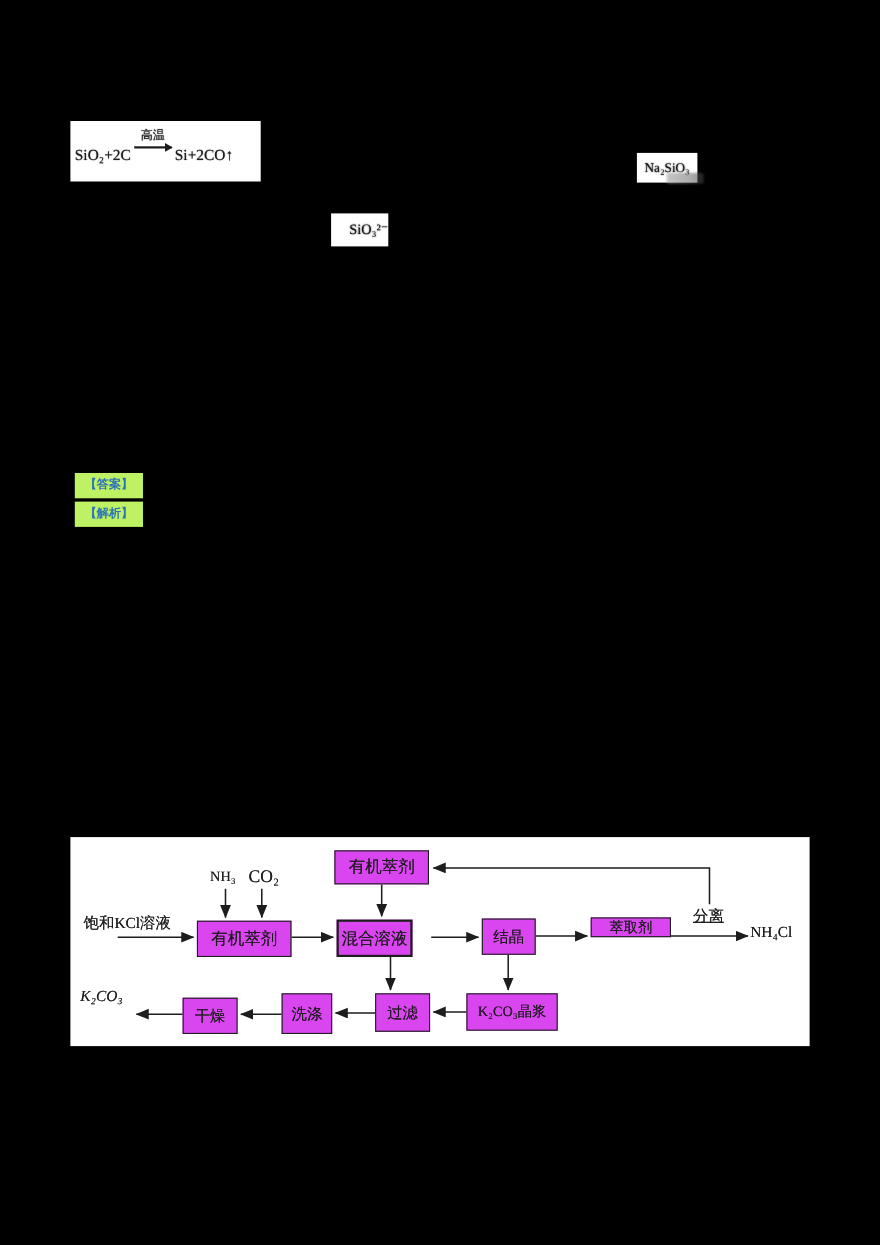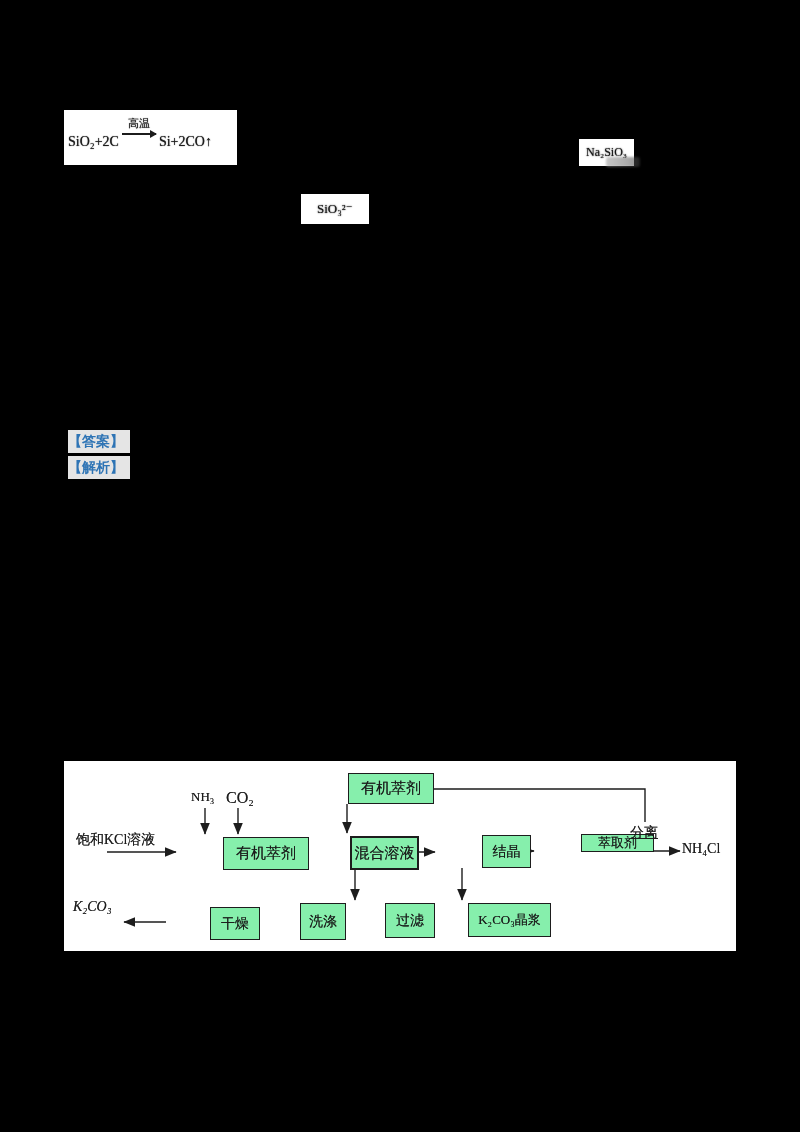--- a/index.html
+++ b/index.html
@@ -26,55 +26,54 @@
   .cond{font-size:11px;line-height:1.05;text-shadow:0 0 1px rgba(0,0,0,.8);}
   .harrow{width:34px;height:2px;background:#1c1c1c;position:relative;margin-top:3px;}
   .harrow::after{
     content:"";position:absolute;right:-1px;top:-3px;
     border-left:7px solid #1c1c1c;border-top:4px solid transparent;border-bottom:4px solid transparent;
   }
 
   
   .formula-mid{
     left:301px;top:194px;width:52px;height:30px;
-    color:#161616;font-size:13px;line-height:30px;text-align:left;
-    text-shadow:0 0 1.5px rgba(0,0,0,.9);overflow:hidden;padding-left:16px;
+    color:#161616;font-size:13px;line-height:30px;text-align:right;
+    text-shadow:0 0 1.5px rgba(0,0,0,.9);overflow:hidden;
   }
   .formula-right{
     left:552px;top:139px;width:55px;height:27px;
     color:#161616;font-size:12px;line-height:27px;text-align:center;
     text-shadow:0 0 1.5px rgba(0,0,0,.9);overflow:hidden;margin-left:27px;
   }
   .smudge{
     left:606px;top:157px;width:34px;height:10px;
     background:linear-gradient(90deg,#9a9a9a,#6b6b6b 60%,#3a3a3a);
     opacity:.55;border-radius:2px;filter:blur(1px);
   }
 
   
   .chip{
-    width:62px;height:23px;background:#e5e5e5;
-    color:#2e74b5;font-size:14px;font-weight:600;
-    line-height:23px;text-align:left;white-space:nowrap;overflow:hidden;
+    width:62px;height:23px;background:#bef264;
+    color:#2e74b5;font-size:11px;font-weight:600;
+    line-height:23px;text-align:center;white-space:nowrap;overflow:hidden;
   }
   .chip-answer{left:68px;top:430px;}
   .chip-analysis{left:68px;top:456px;}
 
   
   .flowchart{
     left:64px;top:761px;width:672px;height:190px;
     background:#fff;color:#1d1d1d;
   }
   .flowchart svg{position:absolute;left:0;top:0;}
   .fbox{
-    position:absolute;border:1.5px solid #1d1d1d;background:#86efac;
+    position:absolute;border:1.5px solid #1d1d1d;background:#d946ef;
     display:flex;align-items:center;justify-content:center;
     font-size:15px;white-space:nowrap;box-sizing:border-box;
     text-shadow:0 0 .6px rgba(0,0,0,.7);
-    margin-left:44px;
   }
   .b-organic{left:240px;top:12px;width:86px;height:31px;}
   .b-absorb{left:115px;top:76px;width:86px;height:33px;}
   .b-mixed{left:242px;top:75px;width:69px;height:34px;border-width:2px;}
   .b-cryst{left:374px;top:74px;width:49px;height:33px;font-size:14px;}
   .b-extract{left:473px;top:73px;width:73px;height:18px;font-size:13px;}
   .b-filter{left:277px;top:142px;width:50px;height:35px;font-size:14px;}
   .b-slurry{left:360px;top:142px;width:83px;height:34px;font-size:13px;}
   .b-wash{left:192px;top:142px;width:46px;height:37px;font-size:14px;}
   .b-dry{left:102px;top:146px;width:50px;height:33px;font-size:14px;}

